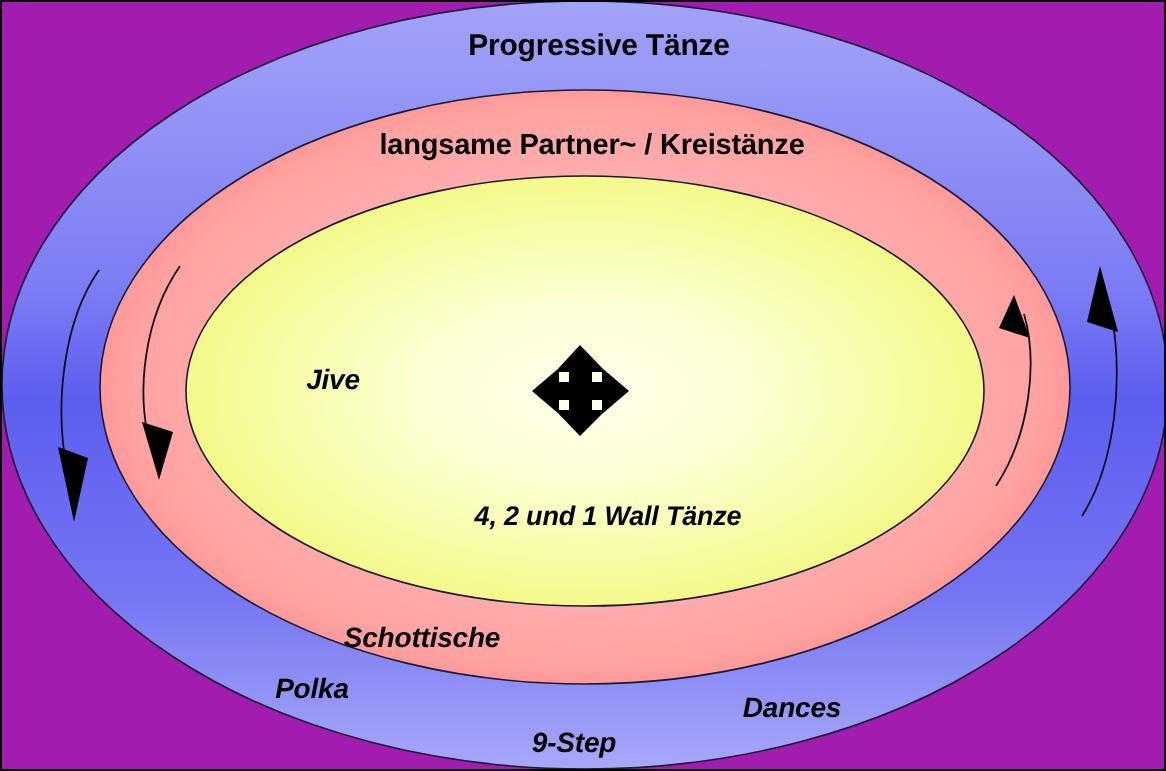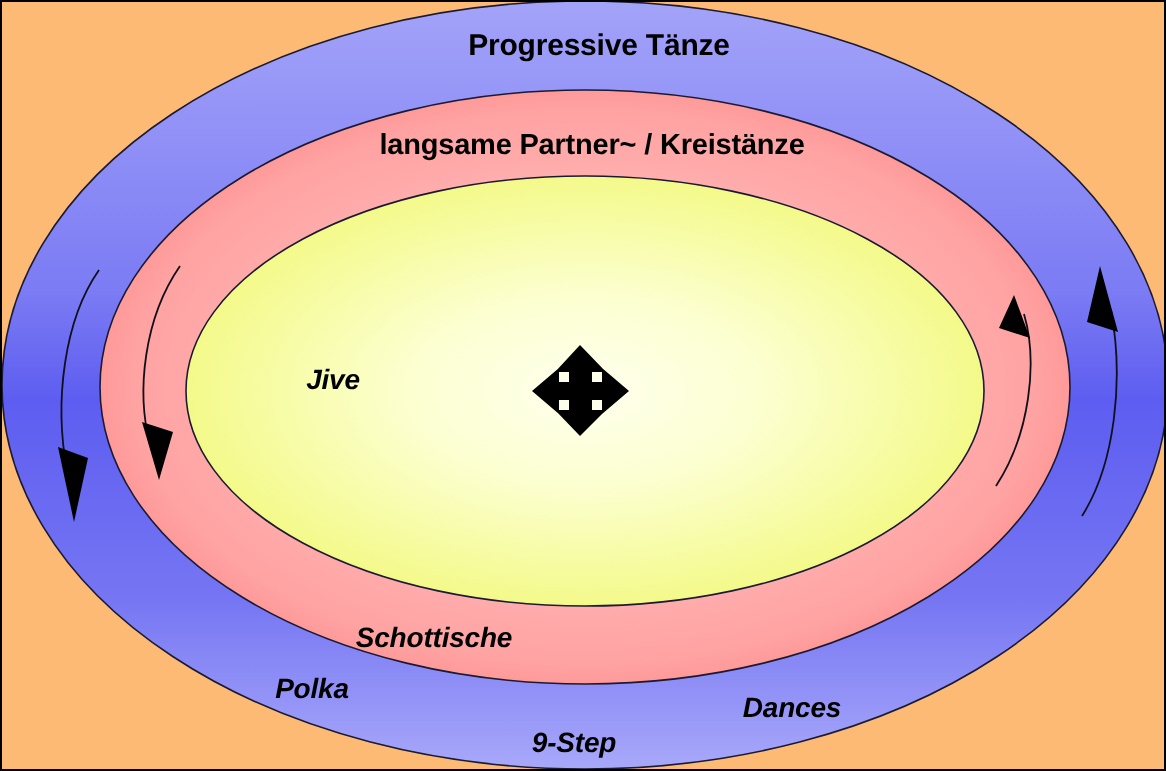--- a/index.html
+++ b/index.html
@@ -9,21 +9,21 @@
   }
   body {
     font-family: "Liberation Sans", sans-serif;
   }
 
   #canvas {
     position: relative;
     width: 1166px;
     height: 771px;
     overflow: hidden;
-    background: #fdba74;
+    background: #a21caf;
     box-sizing: border-box;
     border: 2px solid #000000;
   }
 
   #diagram-svg {
     position: absolute;
     left: 0;
     top: 0;
     width: 1166px;
     height: 771px;
@@ -135,22 +135,23 @@
   </svg>
 
   <div class="label upright lbl-outer-title" style="left:597px; top:44px;">Progressive Tänze</div>
 
   <div class="label upright lbl-middle-title" style="left:590px; top:143px;">langsame Partner~ / Kreistänze</div>
 
 
   <div class="label italic lbl-dance" style="left:296px; top:378px;margin-left:35px;">Jive</div>
 
 
+  <div class="label italic lbl-dance-wide" style="left:606px; top:514px;">4, 2 und 1 Wall Tänze</div>
 
-  <div class="label italic lbl-dance" style="left:432px; top:636px;">Schottische</div>
+  <div class="label italic lbl-dance" style="left:420px; top:636px;">Schottische</div>
 
 
   <div class="label italic lbl-dance" style="left:310px; top:687px;">Polka</div>
 
   <div class="label italic lbl-dance" style="left:790px; top:706px;">Dances</div>
 
   <div class="label italic lbl-dance" style="left:572px; top:741px;">9-Step</div>
 
 </div>
 

